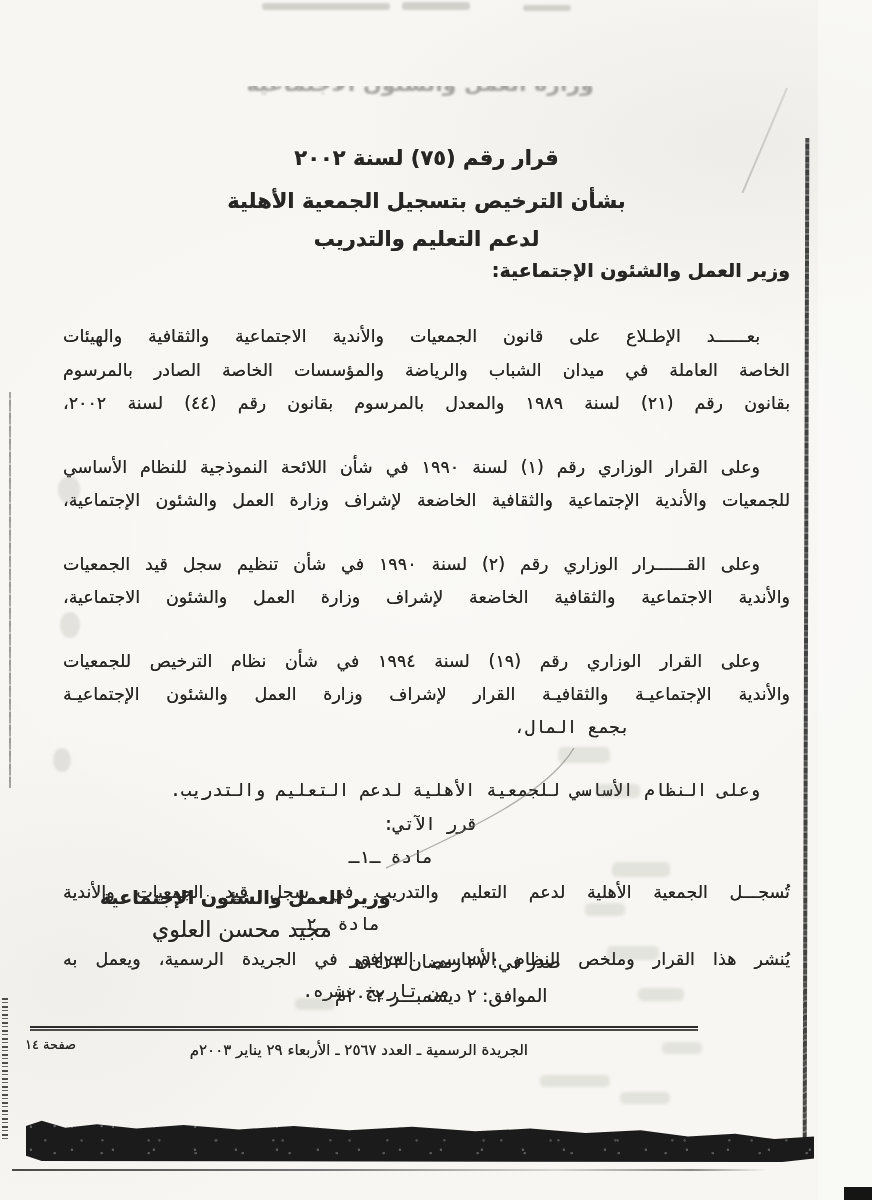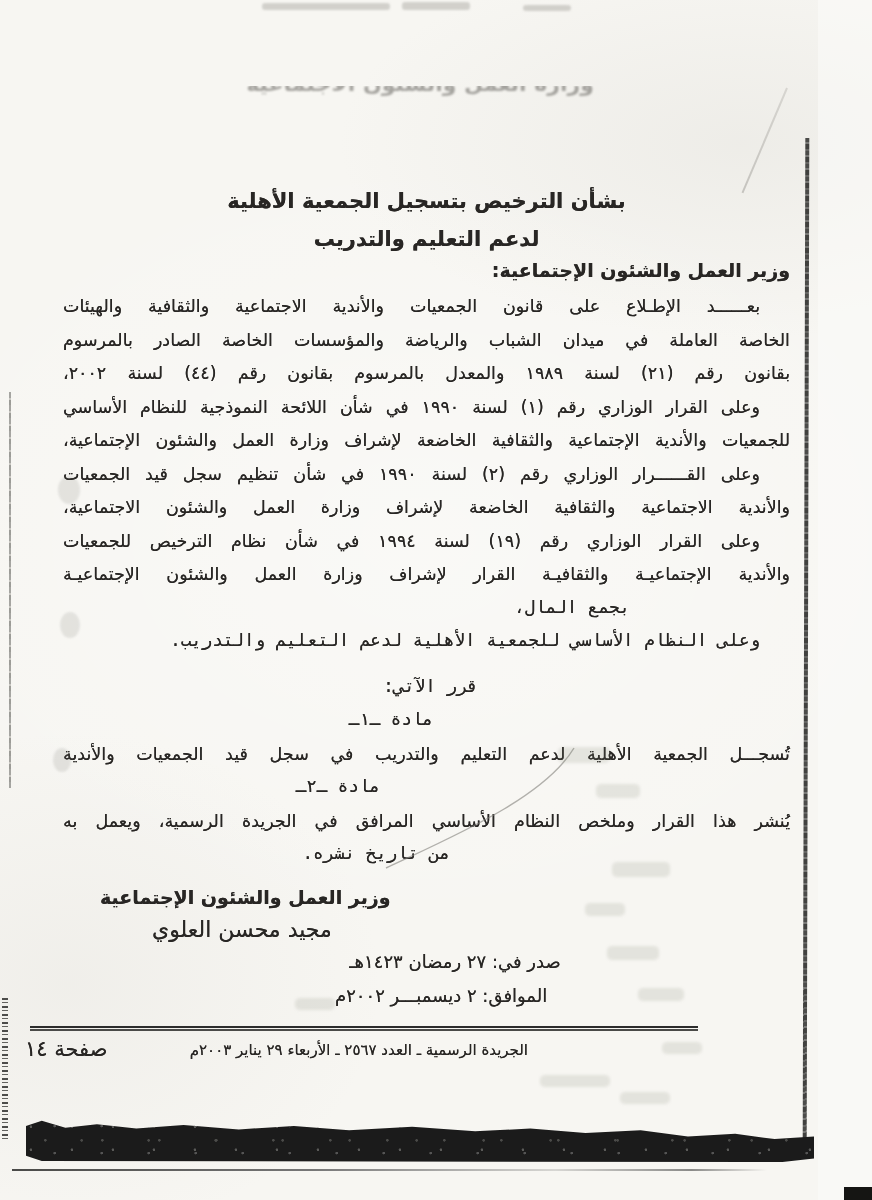--- a/index.html
+++ b/index.html
@@ -21,31 +21,31 @@
   .ghost-inner{display:block;margin-top:-14px;font-size:22px;font-weight:bold;text-align:center;
     color:#55534e;opacity:.5;filter:blur(1.1px);transform:scaleY(.92);}
   
   .title-line{left:63px;width:727px;text-align:center;font-weight:bold;font-size:21px;}
   .salutation{right:82px;top:259px;font-size:19px;font-weight:bold;}
   
   .body-col{position:absolute;left:63px;top:290px;width:727px;}
   .ln{height:33.5px;line-height:33.5px;font-size:17.5px;text-shadow:0 0 .4px rgba(40,38,35,.85);}
   .jf{text-align:justify;text-align-last:justify;}
   .end{text-align:right;font-family:Liberation Mono, monospace;}
-  .ind{padding-right:30px;}
+  .ind{padding-right:30px;margin-top:30px;}
   
   .sig-title{left:100px;top:886px;font-size:19px;font-weight:bold;}
   .sig-name{left:140px;top:917px;font-size:22px;margin-left:12px;}
   .date-line1{left:335px;top:951px;width:240px;font-size:18px;text-align:center;}
   .date-line2{left:335px;top:985px;width:240px;font-size:18px;text-align:left;}
   
   .footer-rule{position:absolute;left:30px;top:1026px;width:668px;height:5px;
     background:linear-gradient(#2c2c2c 0 2px, rgba(0,0,0,0) 2px 3px, #4a4a48 3px 5px);}
   .gazette{left:160px;top:1041px;width:368px;text-align:right;font-size:15px;}
-  .page-num{left:25px;top:1037px;font-size:21px;}
+  .page-num{left:25px;top:1037px;font-size:13px;}
   
   .scan-bar{position:absolute;left:26px;top:1118px;width:788px;height:44px;
     background-color:#1b1b1b;
     background-image:
       radial-gradient(circle at 12% 38%, #5a5a58 0 1px, transparent 1.6px),
       radial-gradient(circle at 34% 72%, #4c4c4a 0 1px, transparent 1.6px),
       radial-gradient(circle at 61% 30%, #555 0 1px, transparent 1.6px),
       radial-gradient(circle at 83% 64%, #4a4a48 0 1px, transparent 1.6px);
     background-size:41px 23px,57px 31px,47px 27px,67px 35px;
     clip-path:polygon(0% 18%,2% 6%,5% 22%,9% 14%,14% 24%,20% 16%,27% 26%,34% 18%,41% 28%,49% 20%,57% 30%,64% 24%,71% 34%,78% 28%,84% 42%,90% 36%,95% 48%,100% 42%,100% 92%,96% 100%,2% 98%,0% 86%);
@@ -76,37 +76,38 @@
   <div class="right-margin"></div>
 
   <div class="top-smudge" style="left:262px;top:3px;width:128px;height:7px;"></div>
   <div class="top-smudge" style="left:402px;top:2px;width:68px;height:8px;"></div>
   <div class="top-smudge" style="left:523px;top:5px;width:48px;height:6px;"></div>
 
   <div class="ghost-wrap">
     <span class="ghost-inner">وزارة العمل والشئون الاجتماعية</span>
   </div>
 
+  <div class="txt title-line" style="top:146px;">قرار رقم (٧٥) لسنة ٢٠٠٢</div>
   <div class="txt title-line" style="top:189px;">بشأن الترخيص بتسجيل الجمعية الأهلية</div>
   <div class="txt title-line" style="top:227px;">لدعم التعليم والتدريب</div>
   <div class="txt salutation">وزير العمل والشئون الإجتماعية:</div>
 
   <div class="body-col">
     <div class="ln jf ind">بعــــــد الإطـلاع على قانون الجمعيات والأندية الاجتماعية  والثقافية والهيئات</div>
     <div class="ln jf">الخاصة العاملة في ميدان الشباب والرياضة والمؤسسات الخاصة الصادر بالمرسوم</div>
     <div class="ln jf">بقانون رقم (٢١) لسنة ١٩٨٩ والمعدل بالمرسوم بقانون رقم (٤٤) لسنة ٢٠٠٢،</div>
     <div class="ln jf ind">وعلى القرار الوزاري رقم (١) لسنة ١٩٩٠ في شأن اللائحة النموذجية للنظام الأساسي</div>
     <div class="ln jf">للجمعيات والأندية الإجتماعية والثقافية الخاضعة لإشراف وزارة العمل والشئون الإجتماعية،</div>
     <div class="ln jf ind">وعلى القــــــرار الوزاري رقم (٢) لسنة ١٩٩٠ في شأن تنظيم سجل قيد الجمعيات</div>
     <div class="ln jf">والأندية الاجتماعية والثقافية الخاضعة لإشراف وزارة العمل  والشئون الاجتماعية،</div>
     <div class="ln jf ind">وعلى القرار الوزاري رقم (١٩) لسنة ١٩٩٤ في شأن نظام الترخيص للجمعيات</div>
     <div class="ln jf">والأندية الإجتماعيـة والثقافيـة القرار لإشراف وزارة العمل والشئون الإجتماعيـة</div>
     <div class="ln end" style="padding-right:160px;">بجمع المال،</div>
     <div class="ln end ind">وعلى النظام الأساسي للجمعية الأهلية لدعم التعليم والتدريب.</div>
-    <div class="ln end" style="padding-right:312px;margin-top:12px;">قرر الآتي:</div>
+    <div class="ln end" style="padding-right:312px;">قرر الآتي:</div>
     <div class="ln end" style="padding-right:357px;">مادة ـ١ـ</div>
     <div class="ln jf">تُسجـــل  الجمعية الأهلية لدعم التعليم والتدريب في سجل قيد الجمعيات والأندية</div>
     <div class="ln end" style="padding-right:410px;">مادة ـ٢ـ</div>
     <div class="ln jf">يُنشر  هذا القرار وملخص النظام الأساسي المرافق في الجريدة الرسمية، ويعمل به</div>
     <div class="ln end" style="padding-right:340px;">من تاريخ نشره.</div>
   </div>
 
   <div class="txt sig-title">وزير العمل والشئون الإجتماعية</div>
   <div class="txt sig-name">مجيد محسن العلوي</div>
 

